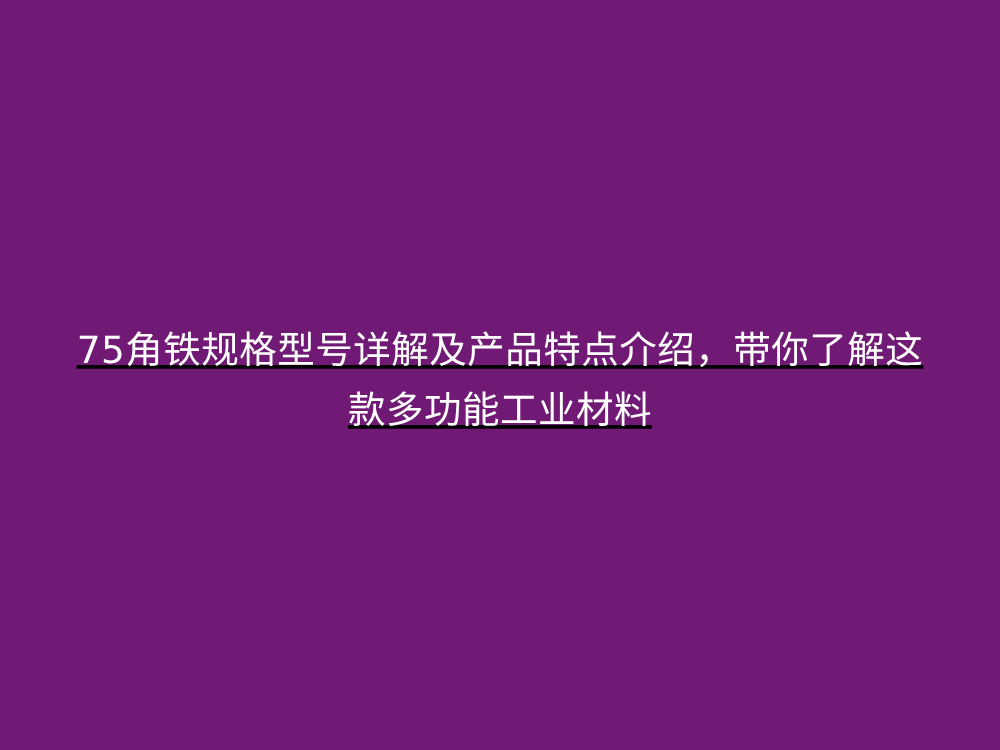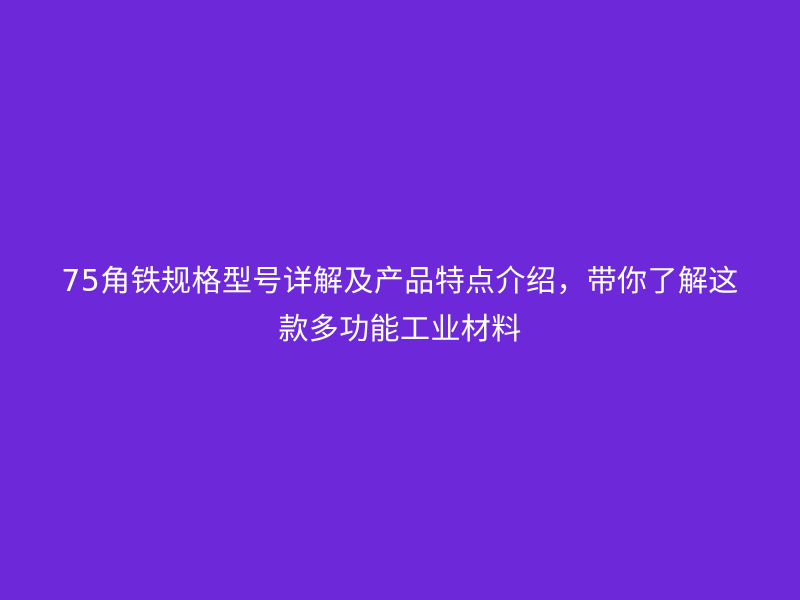--- a/index.html
+++ b/index.html
@@ -43,21 +43,21 @@
     line-height: 48px;
     letter-spacing: 0.4px;
     text-align: center;
     word-break: break-all;
     white-space: normal;
   }
 </style>
 </head>
 <body>
 
-<div class="poster" style="background: #6d28d9;">
+<div class="poster" style="background: #701a75; text-decoration: underline;">
 
   <div class="headline-block">
 
     <h1 class="headline" style="color: rgb(255, 255, 255); font-size: 30px; line-height: 48px; text-align: center;">75角铁规格型号详解及产品特点介绍，带你了解这款多功能工业材料</h1>
 
   </div>
 
 </div>
 
 </body></html>

